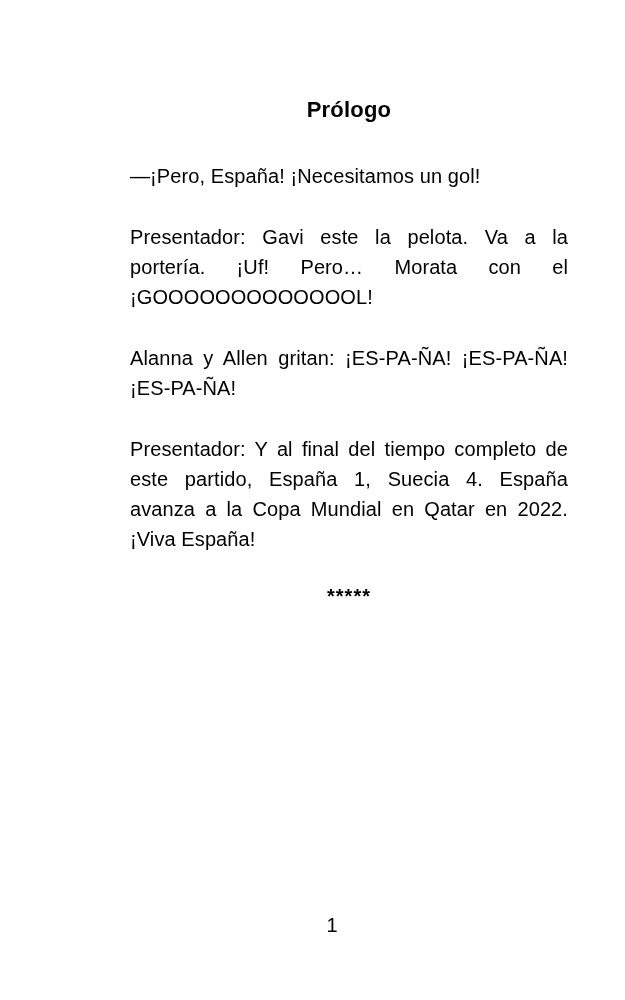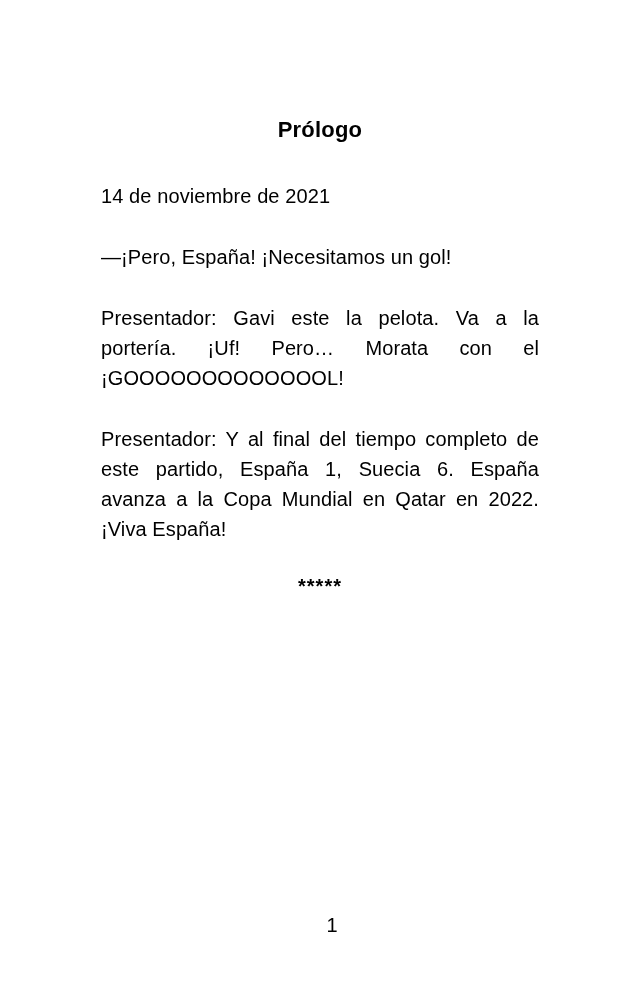--- a/index.html
+++ b/index.html
@@ -11,24 +11,23 @@
     position: relative;
     width: 625px;
     height: 1000px;
     background: #ffffff;
     color: #000000;
     font-family: "Liberation Sans", sans-serif;
     overflow: hidden;
   }
   .content {
     position: absolute;
-    left: 101px;
+    left: 130px;
     top: 96px;
     width: 438px;
-    margin-top: 20px;
   }
   .chapter-title {
     font-size: 22px;
     font-weight: bold;
     text-align: center;
     margin: 0 0 38px 0;
     line-height: 27px;
     letter-spacing: 0.2px;
   }
   .para {
@@ -55,26 +54,26 @@
     line-height: 24px;
   }
 </style>
 </head>
 <body>
 
 <div class="page">
   <div class="content">
     <h1 class="chapter-title">Prólogo</h1>
 
-    <p class="para">14 de noviembre de 2021</p>
 
     <p class="para">—¡Pero, España! ¡Necesitamos un gol!</p>
 
     <p class="para">Presentador: Gavi este la pelota. Va a la portería. ¡Uf! Pero… Morata con el ¡GOOOOOOOOOOOOOL!</p>
 
+    <p class="para">Alanna y Allen gritan: ¡ES-PA-ÑA! ¡ES-PA-ÑA! ¡ES-PA-ÑA!</p>
 
-    <p class="para">Presentador: Y al final del tiempo completo de este partido, España 1, Suecia 6. España avanza a la Copa Mundial en Qatar en 2022. ¡Viva España!</p>
+    <p class="para">Presentador: Y al final del tiempo completo de este partido, España 1, Suecia 4. España avanza a la Copa Mundial en Qatar en 2022. ¡Viva España!</p>
 
     <p class="separator">*****</p>
   </div>
 
   <div class="page-number">1</div>
 </div>
 
 </body></html>

